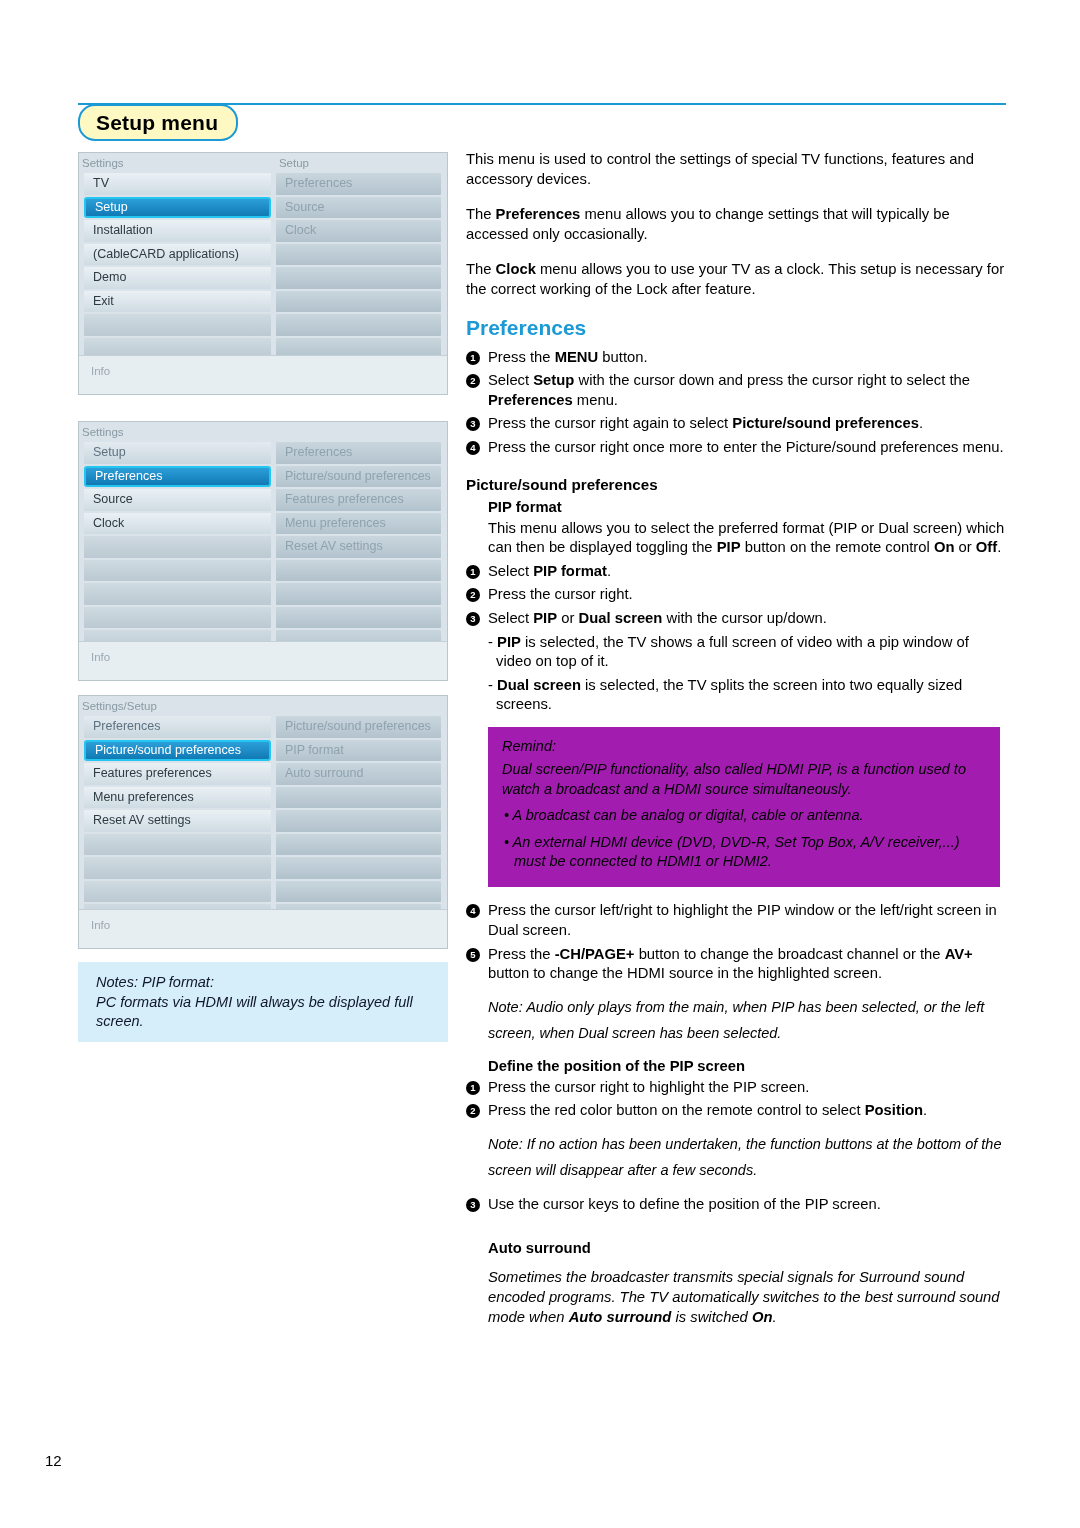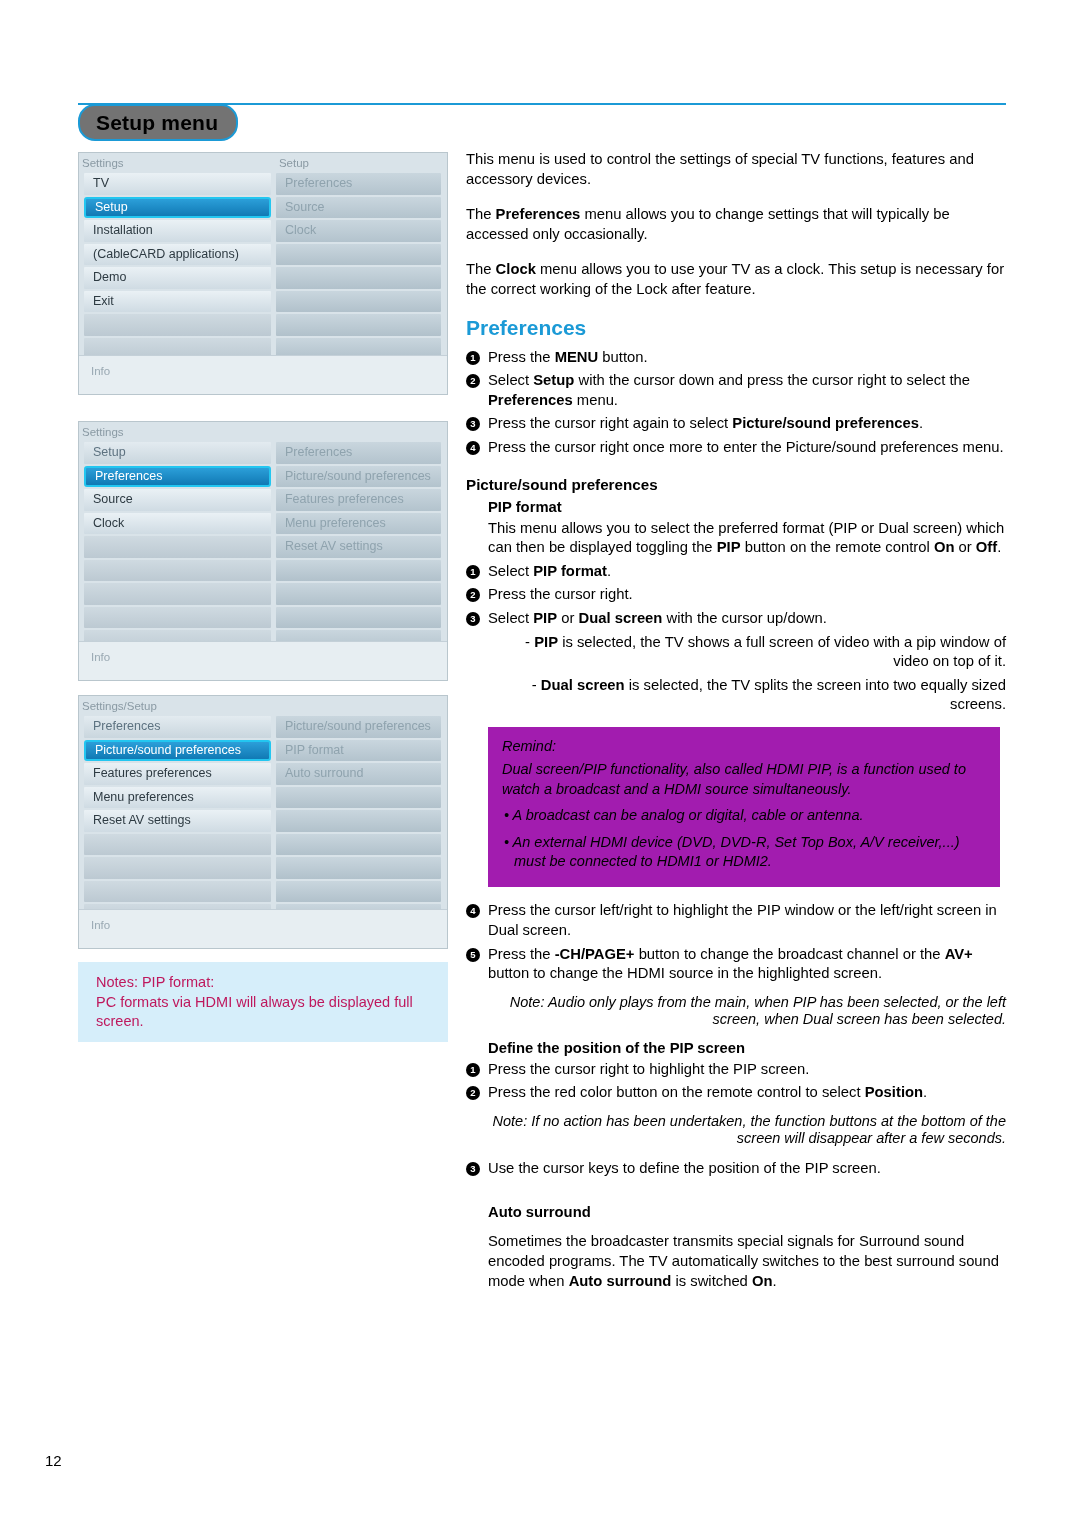--- a/index.html
+++ b/index.html
@@ -32,21 +32,21 @@
     background: #1b9ad6;
   }
   .title-pill {
     position: absolute;
     left: 78px;
     top: 104px;
     height: 33px;
     padding: 0 18px 0 16px;
     border: 2px solid #1b9ad6;
     border-radius: 17px;
-    background: #737373;
+    background: #fef9c3;
     display: flex;
     align-items: center;
   }
   .title-pill span {
     font-size: 21px;
     font-weight: bold;
     color: #000;
     letter-spacing: 0.2px;
   }
 
@@ -146,23 +146,24 @@
     position: absolute;
     left: 78px;
     top: 962px;
     width: 370px;
     height: 80px;
     background: #d6eefa;
     box-sizing: border-box;
     padding: 11px 16px 0 18px;
   }
   .notes-box div {
+    font-style: italic;
     font-size: 14.5px;
     line-height: 19.5px;
-    color: #be185d;
+    color: #0f172a;
   }
 
   
   .rcol {
     position: absolute;
     left: 466px;
     top: 150px;
     width: 540px;
   }
   p.body {
@@ -211,21 +212,20 @@
   }
   .indent {
     padding-left: 22px;
     font-size: 14.8px;
     line-height: 19.6px;
     margin-bottom: 4px;
   }
   .indent.dash {
     padding-left: 30px;
     text-indent: -8px;
-    text-align: right;
   }
   .remind-box {
     margin: 12px 0 14px 22px;
     background: #a21caf;
     padding: 10px 14px 12px 14px;
     width: 512px;
     box-sizing: border-box;
   }
   .remind-box p {
     margin: 0 0 4px 0;
@@ -235,23 +235,22 @@
   }
   .remind-box p.bul {
     padding-left: 12px;
     text-indent: -10px;
     margin-top: 7px;
   }
   .note-it {
     padding-left: 22px;
     font-style: italic;
     font-size: 14.5px;
-    line-height: 17px;
+    line-height: 26px;
     margin: 10px 0 12px 0;
-    text-align: right;
   }
   b { font-weight: bold; }
 
   .pagenum {
     position: absolute;
     left: 45px;
     top: 1452px;
     font-size: 15px;
     color: #000;
     text-align: right;
@@ -456,19 +455,19 @@
     </div>
 
     <div class="note-it">Note: If no action has been undertaken, the function buttons at the bottom of the screen will disappear after a few seconds.</div>
 
     <div class="num-item">
       <span class="bullet">3</span><span>Use the cursor keys to define the position of the PIP screen.</span>
     </div>
 
     <h4 class="sub2" style="margin-top:26px;">Auto surround</h4>
 
-    <div class="indent" style="margin-top:12px;"><span>Sometimes the broadcaster transmits special signals for Surround sound encoded programs. The TV automatically switches to the best surround sound mode when </span><b>Auto surround</b><span> is switched </span><b>On</b><span>.</span></div>
+    <div class="indent" style="margin-top:12px;font-style:italic;"><span>Sometimes the broadcaster transmits special signals for Surround sound encoded programs. The TV automatically switches to the best surround sound mode when </span><b>Auto surround</b><span> is switched </span><b>On</b><span>.</span></div>
 
   </div>
 
   <div class="pagenum">12</div>
 
 </div>
 
 </body></html>

